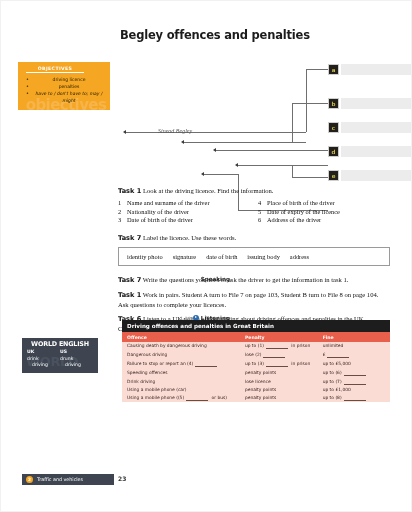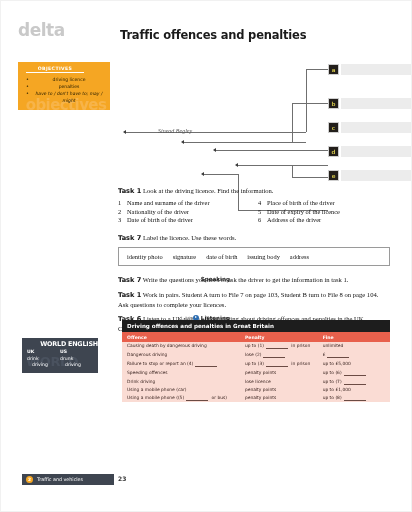--- a/index.html
+++ b/index.html
@@ -57,21 +57,21 @@
              font-family:"DejaVu Sans",sans-serif;font-weight:bold;font-size:5.6px;color:#222;}
   .listen-icon{display:inline-block;width:6px;height:6px;border-radius:50%;background:#2b6cb0;
                vertical-align:-1px;margin-right:2px;position:relative;}
   .listen-icon::after{content:"";position:absolute;left:2px;top:1.6px;width:0;height:0;
                       border-top:1.4px solid transparent;border-bottom:1.4px solid transparent;
                       border-left:2.4px solid #fff;}
   .track{font-family:"DejaVu Sans",sans-serif;font-size:4.4px;color:#9a9a9a;margin-right:2px;}
 
   
   .we{position:absolute;left:22px;top:338px;width:76px;background:#3e4550;color:#fff;overflow:hidden;}
-  .we-title{font-family:"DejaVu Sans",sans-serif;font-weight:bold;font-size:6.4px;text-align:right;
+  .we-title{font-family:"DejaVu Sans",sans-serif;font-weight:bold;font-size:6.4px;text-align:center;
             padding:2px 0 1px;letter-spacing:-0.2px;}
   .we-body{display:flex;padding:0 5px 4px;}
   .we-col{width:50%;font-family:"DejaVu Sans",sans-serif;font-size:4.6px;line-height:6.5px;}
   .we-col .hd{font-weight:bold;}
   .we-watermark{position:absolute;left:4px;top:16px;font-family:"DejaVu Sans",sans-serif;
                 font-weight:bold;font-size:13px;color:#4a525f;letter-spacing:-0.5px;}
 
   
   .tbl{position:absolute;left:122px;top:320px;width:268px;border-collapse:collapse;
        font-family:"DejaVu Sans",sans-serif;}
@@ -90,22 +90,21 @@
            display:flex;align-items:center;justify-content:center;margin-right:4px;}
   .f-label{font-family:"DejaVu Sans",sans-serif;font-size:4.8px;color:#fff;}
   .pageno{position:absolute;left:118px;top:475px;font-family:"DejaVu Sans",sans-serif;
           font-weight:bold;font-size:6px;color:#333;}
 </style>
 </head>
 <body>
 
 <div class="page">
 
-  <div class="brand">delta</div>
-  <div class="unit-title">Traffic offences and penalties</div>
+  <div class="unit-title">Begley offences and penalties</div>
 
   <div class="objectives">
     <div class="obj-watermark">objectives</div>
     <div class="obj-head">OBJECTIVES</div>
     <ul class="obj-list">
       <li>driving licence</li>
       <li>penalties</li>
       <li class="ital">have to / don't have to; may / might</li>
     </ul>
   </div>

